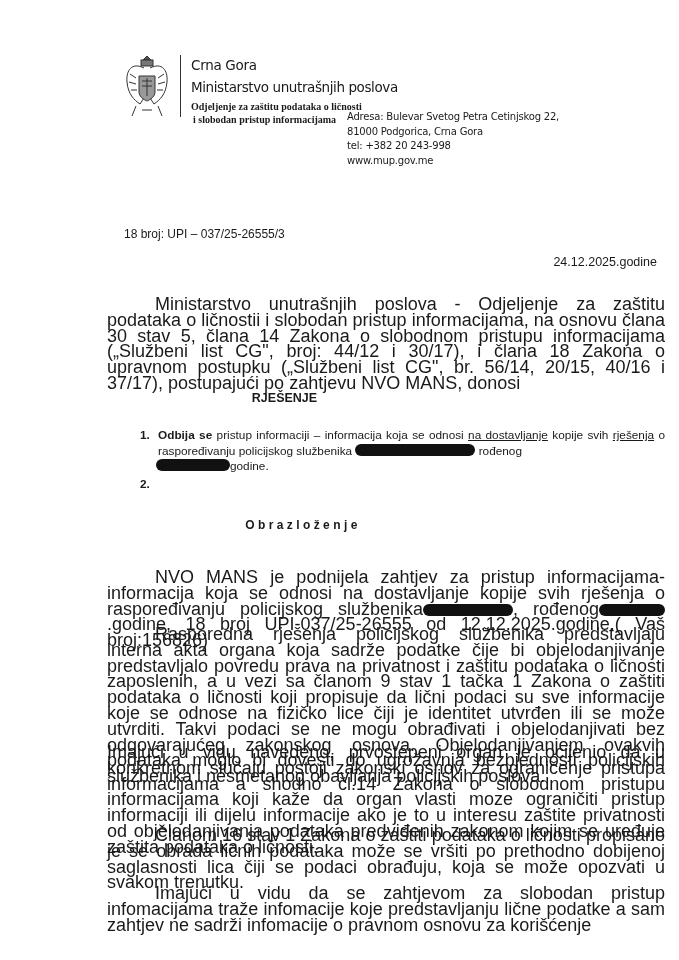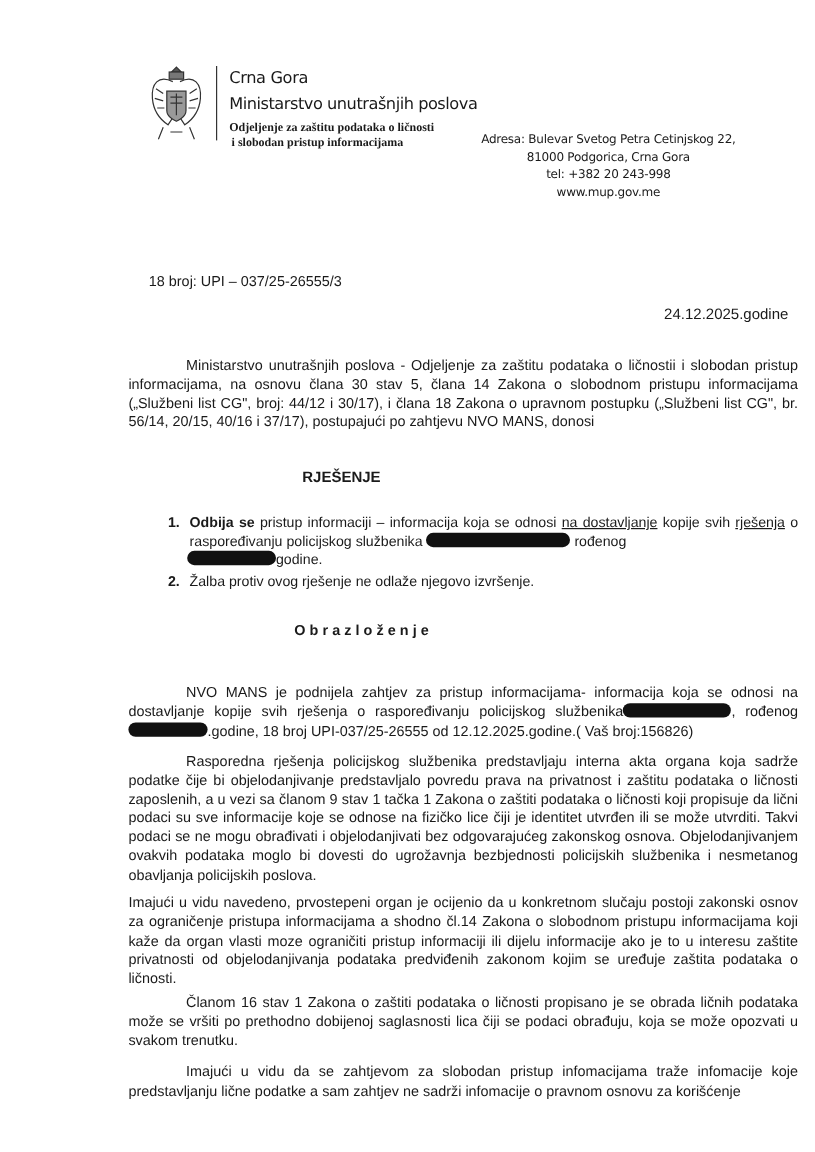--- a/index.html
+++ b/index.html
@@ -4,24 +4,24 @@
 <style>
   html, body { margin:0; padding:0; background:#ffffff; }
   body { width:679px; height:960px; position:relative; overflow:hidden; color:#1a1a1a; font-family:"Liberation Sans", sans-serif; }
   .abs { position:absolute; }
   .crest { left:122px; top:52px; width:50px; height:70px; }
   .vline { left:180px; top:55px; width:1px; height:62px; background:#333; }
   .org1 { left:191px; top:57px; font-family:"DejaVu Sans", sans-serif; font-size:13.5px; letter-spacing:-0.3px; }
   .org2 { left:191px; top:79px; font-family:"DejaVu Sans", sans-serif; font-size:13.5px; letter-spacing:-0.4px;text-align:center; }
   .org3 { left:191px; top:101px; font-family:"Liberation Serif", serif; font-weight:bold; font-size:10px; }
   .org4 { left:193px; top:114px; font-family:Liberation Serif, serif; font-weight:bold; font-size:10px; }
-  .addr { right:12px; top:110px; text-align:center; font-family:"DejaVu Sans", sans-serif; font-size:10px; line-height:14.5px; letter-spacing:-0.2px; width:320px; }
+  .addr { right:12px; top:110px; text-align:left; font-family:"DejaVu Sans", sans-serif; font-size:10px; line-height:14.5px; letter-spacing:-0.2px; width:320px; }
   .refno { left:124px; top:227px; font-size:12px; }
   .date { right:22px; top:255px; font-size:12.5px; }
-  .para { left:107px; width:558px; font-size:12px; line-height:15.8px; text-align:justify; }
+  .para { left:107px; width:558px; font-size:18px; line-height:15.8px; text-align:justify; }
   .indent { text-indent:48px; }
   .title1 { left:0; width:569px; text-align:center; top:391px; font-weight:bold; font-size:12.5px; }
   .list { left:140px; width:525px; top:428px; font-size:11.8px; line-height:15px; }
   .list .item { position:relative; padding-left:18px; text-align:justify; }
   .list .num { position:absolute; left:0; font-weight:bold; }
   .title2 { left:0; width:606px; text-align:center; top:518px; font-weight:bold; font-size:12px; letter-spacing:3.4px; }
   .redact { display:inline-block; background:#111; border-radius:8px; height:12px; vertical-align:-1px; }
   .u { text-decoration:underline; }
 </style>
 </head>
@@ -57,21 +57,21 @@
 
 <div class="abs para indent" style="top:297px;">Ministarstvo unutrašnjih poslova - Odjeljenje za zaštitu podataka o ličnostii i slobodan pristup informacijama, na osnovu člana 30 stav 5, člana 14 Zakona o slobodnom pristupu informacijama („Službeni list CG", broj: 44/12 i 30/17), i člana 18 Zakona o upravnom postupku („Službeni list CG", br. 56/14, 20/15, 40/16 i 37/17), postupajući po zahtjevu NVO MANS, donosi</div>
 
 <div class="abs title1">RJEŠENJE</div>
 
 <div class="abs list">
   <div class="item" style="line-height:15.5px;">
     <span class="num">1.</span><b>Odbija se</b><span> pristup informaciji – informacija koja se odnosi </span><span class="u">na dostavljanje</span><span> kopije svih </span><span class="u">rješenja</span><span> o raspoređivanju policijskog službenika </span><span class="redact" style="width:120px;"></span><span> rođenog </span><br><span class="redact" style="width:74px;margin-left:-2px;"></span><span>godine.</span>
   </div>
   <div class="item" style="margin-top:2px;">
-    <span class="num">2.</span><span>Žalba protiv ovog rješenje ne odlaže njegovo izvršenje.</span>
+    <span class="num">2.</span>
   </div>
 </div>
 
 <div class="abs title2">Obrazloženje</div>
 
 <div class="abs para indent" style="top:570px;"><span>NVO MANS je podnijela zahtjev za pristup informacijama- informacija koja se odnosi na dostavljanje kopije svih rješenja o raspoređivanju policijskog službenika</span><span class="redact" style="width:90px;"></span><span>, rođenog</span><span class="redact" style="width:66px;"></span><span>.godine, 18 broj UPI-037/25-26555 od 12.12.2025.godine.( Vaš broj:156826)</span></div>
 
 <div class="abs para indent" style="top:627px;">Rasporedna rješenja policijskog službenika predstavljaju interna akta organa koja sadrže podatke čije bi objelodanjivanje predstavljalo povredu prava na privatnost i zaštitu podataka o ličnosti zaposlenih, a u vezi sa članom 9 stav 1 tačka 1 Zakona o zaštiti podataka o ličnosti koji propisuje da lični podaci su sve informacije koje se odnose na fizičko lice čiji je identitet utvrđen ili se može utvrditi. Takvi podaci se ne mogu obrađivati i objelodanjivati bez odgovarajućeg zakonskog osnova. Objelodanjivanjem ovakvih podataka moglo bi dovesti do ugrožavnja bezbjednosti policijskih službenika i nesmetanog obavljanja policijskih poslova.</div>
 <div class="abs para" style="top:745px;">Imajući u vidu navedeno, prvostepeni organ je ocijenio da u konkretnom slučaju postoji zakonski osnov za ograničenje pristupa informacijama a shodno čl.14 Zakona o slobodnom pristupu informacijama koji kaže da organ vlasti moze ograničiti pristup informaciji ili dijelu informacije ako je to u interesu zaštite privatnosti od objelodanjivanja podataka predviđenih zakonom kojim se uređuje zaštita podataka o ličnosti.</div>
 <div class="abs para indent" style="top:828px;">Članom 16 stav 1 Zakona o zaštiti podataka o ličnosti propisano je se obrada ličnih podataka može se vršiti po prethodno dobijenoj saglasnosti lica čiji se podaci obrađuju, koja se može opozvati u svakom trenutku.</div>

